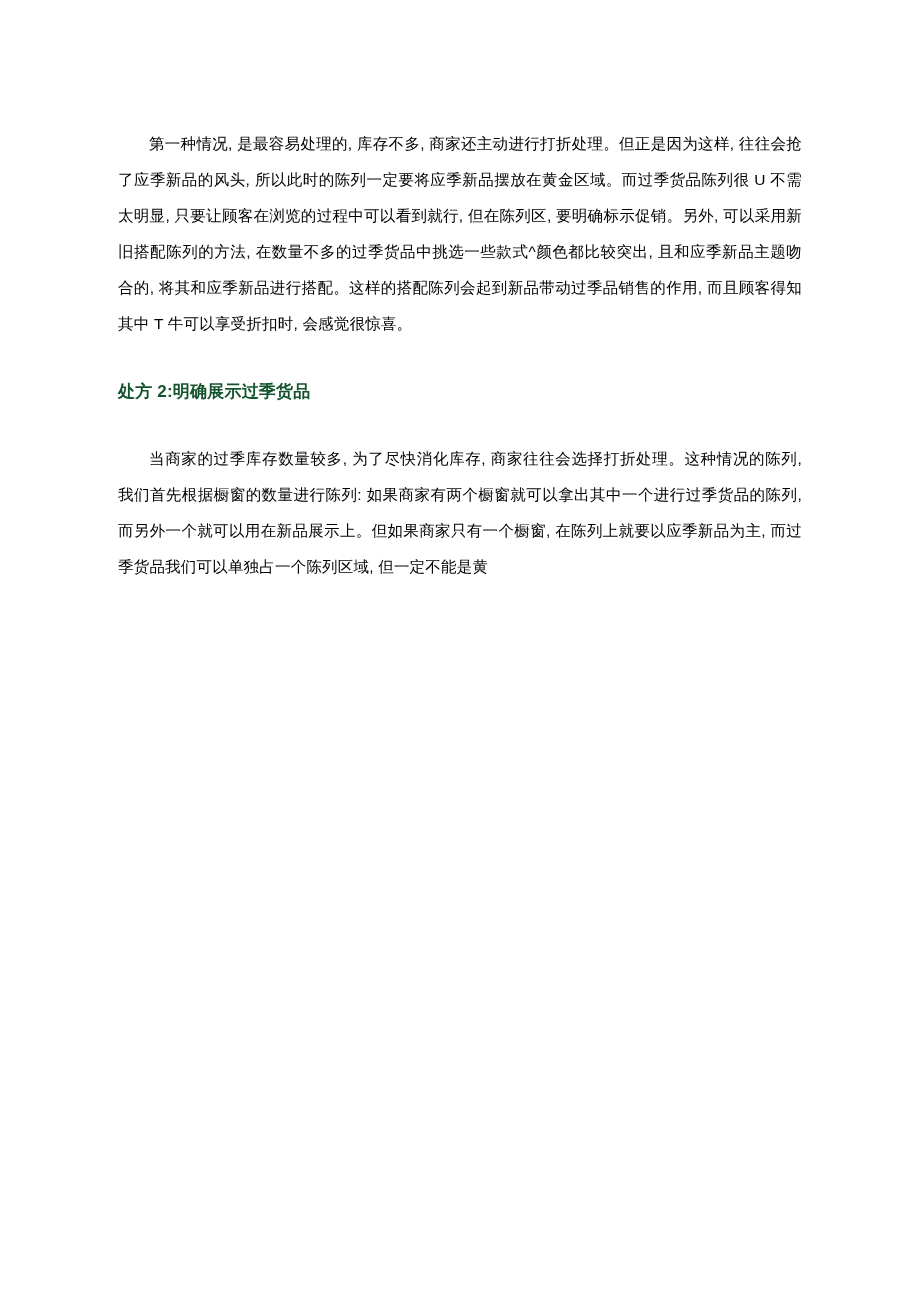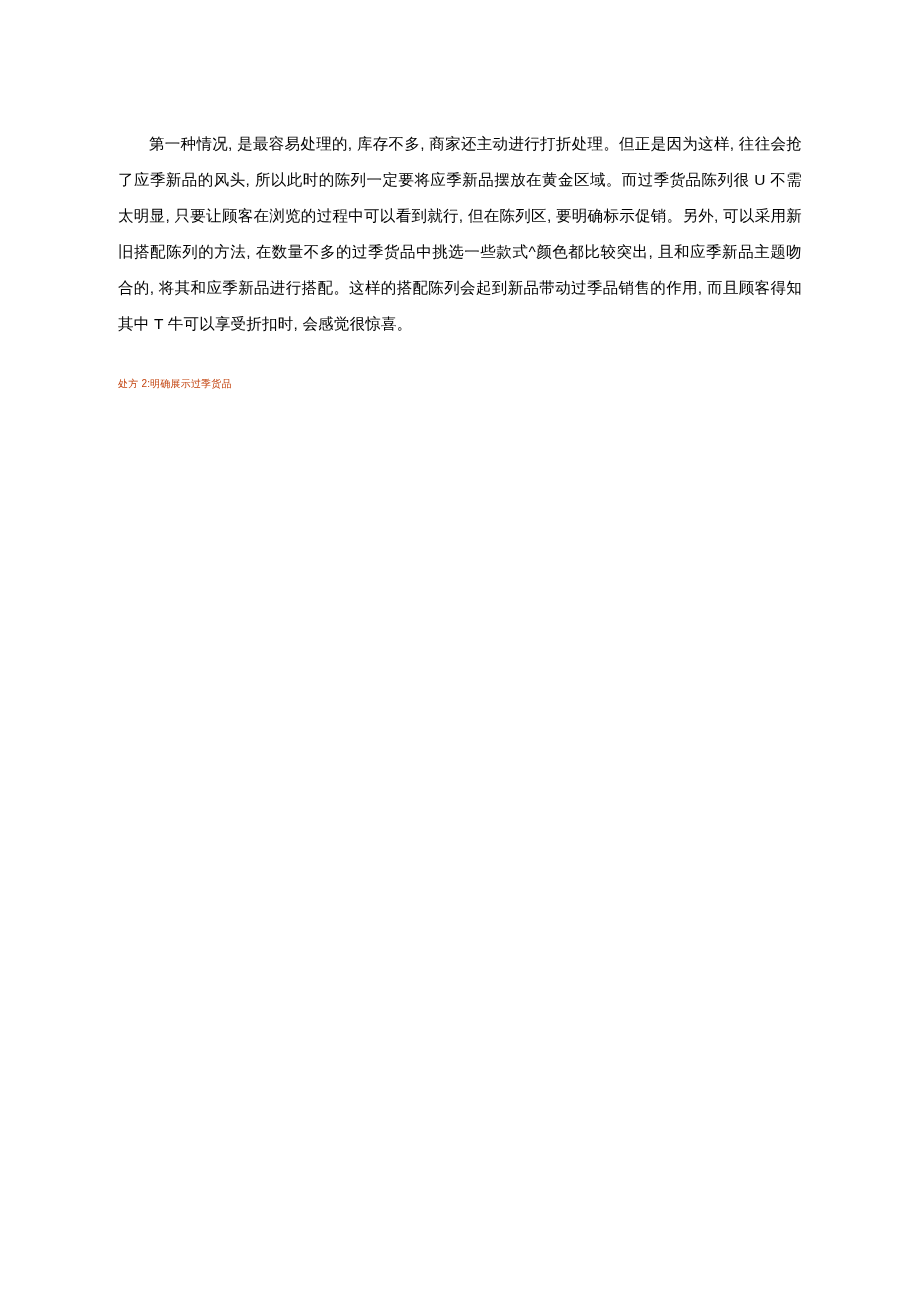--- a/index.html
+++ b/index.html
@@ -30,32 +30,33 @@
     font-size: 15.5px;
     line-height: 2.32;
     text-align: justify;
     text-justify: inter-ideograph;
     text-indent: 2em;
     letter-spacing: 0.2px;
     color: #000000;
   }
   p.heading {
     margin: 0 0 30px 0;
-    font-size: 10px;
+    font-size: 17px;
     line-height: 2.32;
-    font-weight: normal;
+    font-weight: bold;
     text-indent: 0;
     letter-spacing: 0.2px;
-    color: #c2410c;
+    color: #14532d;
   }
   p.para.last {
     margin-bottom: 0;
   }
 </style>
 </head>
 <body>
 
 <div class="page">
   <div class="doc-body">
     <p class="para">第一种情况, 是最容易处理的, 库存不多, 商家还主动进行打折处理。但正是因为这样, 往往会抢了应季新品的风头, 所以此时的陈列一定要将应季新品摆放在黄金区域。而过季货品陈列很 U 不需太明显, 只要让顾客在浏览的过程中可以看到就行, 但在陈列区, 要明确标示促销。另外, 可以采用新旧搭配陈列的方法, 在数量不多的过季货品中挑选一些款式^颜色都比较突出, 且和应季新品主题吻合的, 将其和应季新品进行搭配。这样的搭配陈列会起到新品带动过季品销售的作用, 而且顾客得知其中 T 牛可以享受折扣时, 会感觉很惊喜。</p>
     <p class="heading">处方 2:明确展示过季货品</p>
+    <p class="para last">当商家的过季库存数量较多, 为了尽快消化库存, 商家往往会选择打折处理。这种情况的陈列, 我们首先根据橱窗的数量进行陈列: 如果商家有两个橱窗就可以拿出其中一个进行过季货品的陈列, 而另外一个就可以用在新品展示上。但如果商家只有一个橱窗, 在陈列上就要以应季新品为主, 而过季货品我们可以单独占一个陈列区域, 但一定不能是黄</p>
   </div>
 </div>
 
 </body></html>

